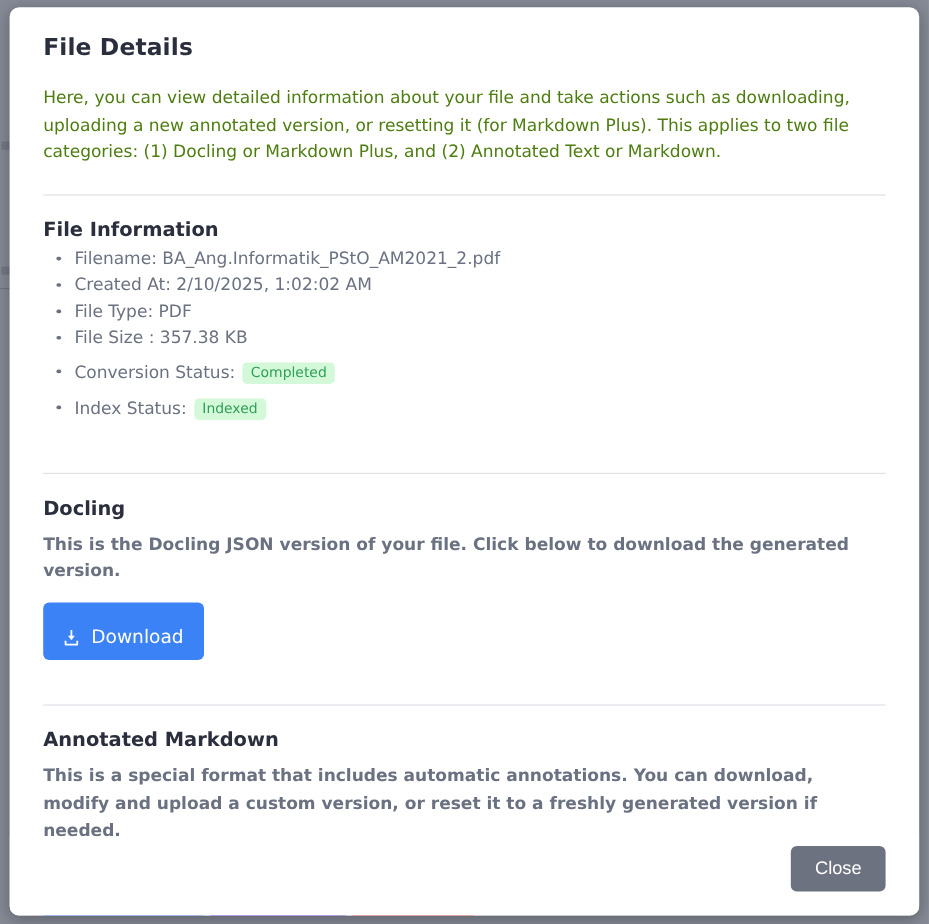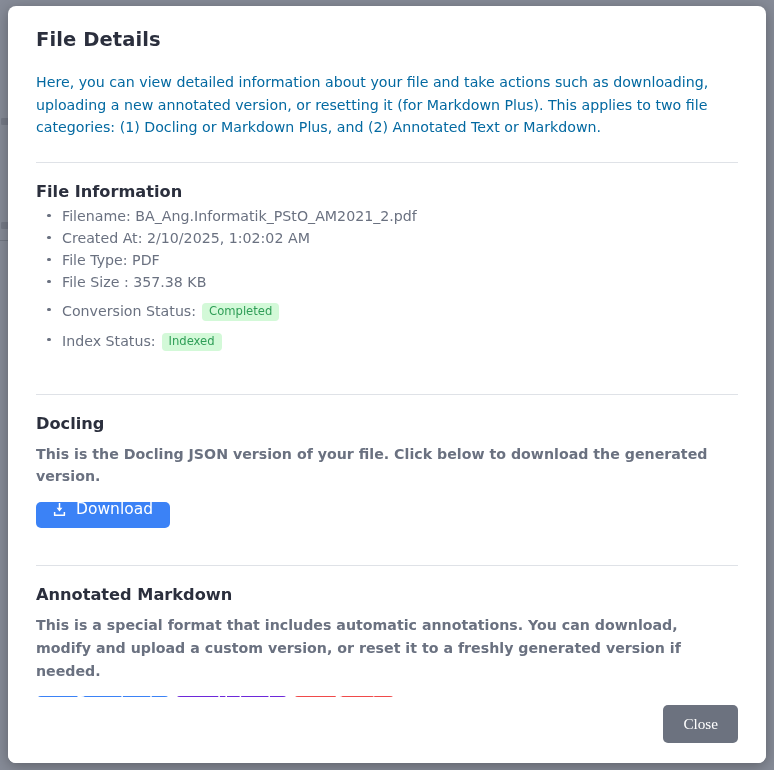--- a/index.html
+++ b/index.html
@@ -68,21 +68,21 @@
   .modal-title {
     font-size: 19.5px;
     font-weight: bold;
     color: #2b2f3d;
     letter-spacing: 0.1px;
     margin: 0 0 20px 0;
   }
   .intro-text {
     font-size: 14.2px;
     line-height: 22.6px;
-    color: #0369a1;
+    color: #4d7c0f;
     margin: 0;
     max-width: 716px;
   }
 
   hr.sep {
     border: 0;
     border-top: 1px solid #dfe2e7;
     margin: 23px 0 0 0;
   }
 
@@ -147,21 +147,21 @@
     margin-top: 14px;
     display: flex;
     gap: 5px;
   }
   .btn {
     display: inline-flex;
     align-items: center;
     gap: 9px;
     border: none;
     border-radius: 5px;
-    padding: 0 17px 11px 16px;
+    padding: 22px 17px 11px 16px;
     font-size: 15.5px;
     font-family: "DejaVu Sans", "Liberation Sans", sans-serif;
     color: #ffffff;
     cursor: pointer;
     line-height: 1;
     white-space: nowrap;
   }
   .btn svg { display: block; flex: 0 0 auto; }
   .btn-blue  { background: #3b82f6; }
   .btn-green { background: #6d28d9; }
@@ -179,21 +179,21 @@
     padding-top: 8px;
     background: #ffffff;
   }
   .btn-close {
     background: #6c727f;
     color: #ffffff;
     border: none;
     border-radius: 5px;
     padding: 10px 20px;
     font-size: 15.2px;
-    font-family: Liberation Serif, serif;
+    font-family: Liberation Sans, sans-serif;
     cursor: pointer;
     line-height: 1.2;
   }
 </style>
 </head>
 <body>
 
 <div id="backdrop">
   <div id="ghost-content">
     <div class="ghost-line" style="top:118px;"></div>

